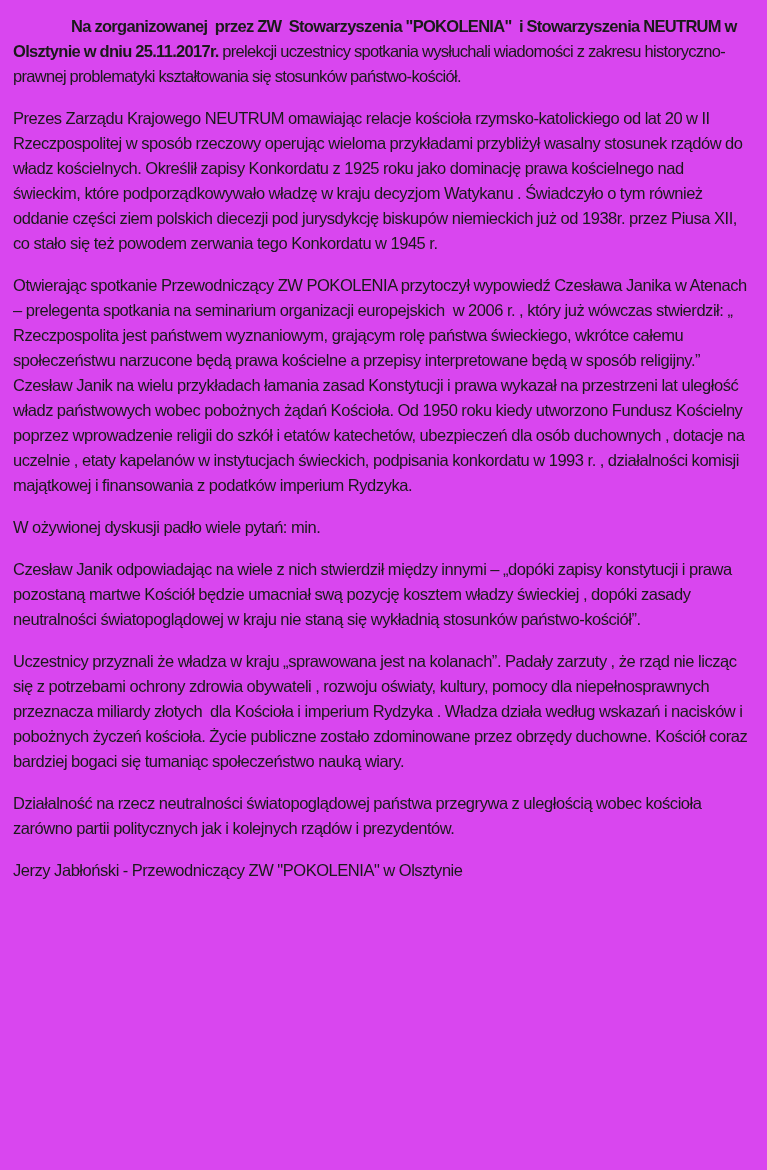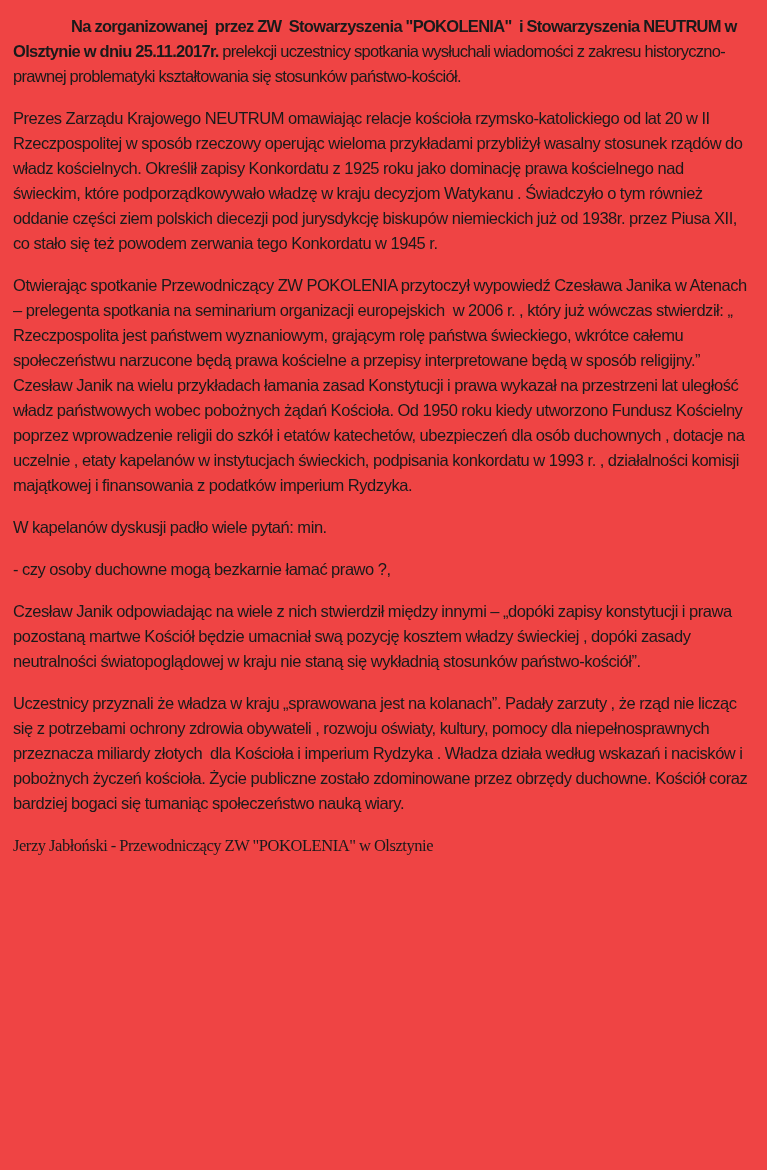--- a/index.html
+++ b/index.html
@@ -4,67 +4,66 @@
 <style>
   html, body {
     margin: 0;
     padding: 0;
     background: #ffffff;
   }
   .page {
     position: relative;
     width: 767px;
     height: 1170px;
-    background: #ef4444;
+    background: #d946ef;
     overflow: hidden;
     box-sizing: border-box;
     padding: 14px 13px 10px 13px;
     font-family: "Liberation Sans", "DejaVu Sans", sans-serif;
     font-size: 16.5px;
     letter-spacing: -0.45px;
     line-height: 25px;
     color: #1a1a1a;
     -webkit-font-smoothing: antialiased;
   }
   .para {
     margin: 0 0 17px 0;
     white-space: pre-wrap;
     word-spacing: -0.2px;
   }
   .para:last-child {
     margin-bottom: 4px;
-    font-family: Liberation Serif, serif;
   }
   .intro {
     text-indent: 58px;
     letter-spacing: -0.7px;
   }
   .bold {
     font-weight: bold;
   }
 </style>
 </head>
 <body>
 
 <div class="page">
 
   <p class="para intro"><span class="bold">Na zorganizowanej  przez ZW  Stowarzyszenia "POKOLENIA"  i Stowarzyszenia NEUTRUM w Olsztynie w dniu 25.11.2017r.</span><span> prelekcji uczestnicy spotkania wysłuchali wiadomości z zakresu historyczno-prawnej problematyki kształtowania się stosunków państwo-kościół.</span></p>
 
   <p class="para">Prezes Zarządu Krajowego NEUTRUM omawiając relacje kościoła rzymsko-katolickiego od lat 20 w II Rzeczpospolitej w sposób rzeczowy operując wieloma przykładami przybliżył wasalny stosunek rządów do władz kościelnych. Określił zapisy Konkordatu z 1925 roku jako dominację prawa kościelnego nad świeckim, które podporządkowywało władzę w kraju decyzjom Watykanu . Świadczyło o tym również oddanie części ziem polskich diecezji pod jurysdykcję biskupów niemieckich już od 1938r. przez Piusa XII, co stało się też powodem zerwania tego Konkordatu w 1945 r.</p>
 
   <p class="para">Otwierając spotkanie Przewodniczący ZW POKOLENIA przytoczył wypowiedź Czesława Janika w Atenach – prelegenta spotkania na seminarium organizacji europejskich  w 2006 r. , który już wówczas stwierdził: „ Rzeczpospolita jest państwem wyznaniowym, grającym rolę państwa świeckiego, wkrótce całemu społeczeństwu narzucone będą prawa kościelne a przepisy interpretowane będą w sposób religijny.” Czesław Janik na wielu przykładach łamania zasad Konstytucji i prawa wykazał na przestrzeni lat uległość władz państwowych wobec pobożnych żądań Kościoła. Od 1950 roku kiedy utworzono Fundusz Kościelny poprzez wprowadzenie religii do szkół i etatów katechetów, ubezpieczeń dla osób duchownych , dotacje na uczelnie , etaty kapelanów w instytucjach świeckich, podpisania konkordatu w 1993 r. , działalności komisji majątkowej i finansowania z podatków imperium Rydzyka.</p>
 
-  <p class="para">W kapelanów dyskusji padło wiele pytań: min.</p>
+  <p class="para">W ożywionej dyskusji padło wiele pytań: min.</p>
 
 
 
-  <p class="para">- czy osoby duchowne mogą bezkarnie łamać prawo ?,</p>
 
 
 
   <p class="para">Czesław Janik odpowiadając na wiele z nich stwierdził między innymi – „dopóki zapisy konstytucji i prawa pozostaną martwe Kościół będzie umacniał swą pozycję kosztem władzy świeckiej , dopóki zasady neutralności światopoglądowej w kraju nie staną się wykładnią stosunków państwo-kościół”.</p>
 
   <p class="para">Uczestnicy przyznali że władza w kraju „sprawowana jest na kolanach”. Padały zarzuty , że rząd nie licząc się z potrzebami ochrony zdrowia obywateli , rozwoju oświaty, kultury, pomocy dla niepełnosprawnych przeznacza miliardy złotych  dla Kościoła i imperium Rydzyka . Władza działa według wskazań i nacisków i pobożnych życzeń kościoła. Życie publiczne zostało zdominowane przez obrzędy duchowne. Kościół coraz bardziej bogaci się tumaniąc społeczeństwo nauką wiary.</p>
 
+  <p class="para">Działalność na rzecz neutralności światopoglądowej państwa przegrywa z uległością wobec kościoła zarówno partii politycznych jak i kolejnych rządów i prezydentów.</p>
 
   <p class="para">Jerzy Jabłoński - Przewodniczący ZW "POKOLENIA" w Olsztynie</p>
 
 </div>
 
 </body></html>

